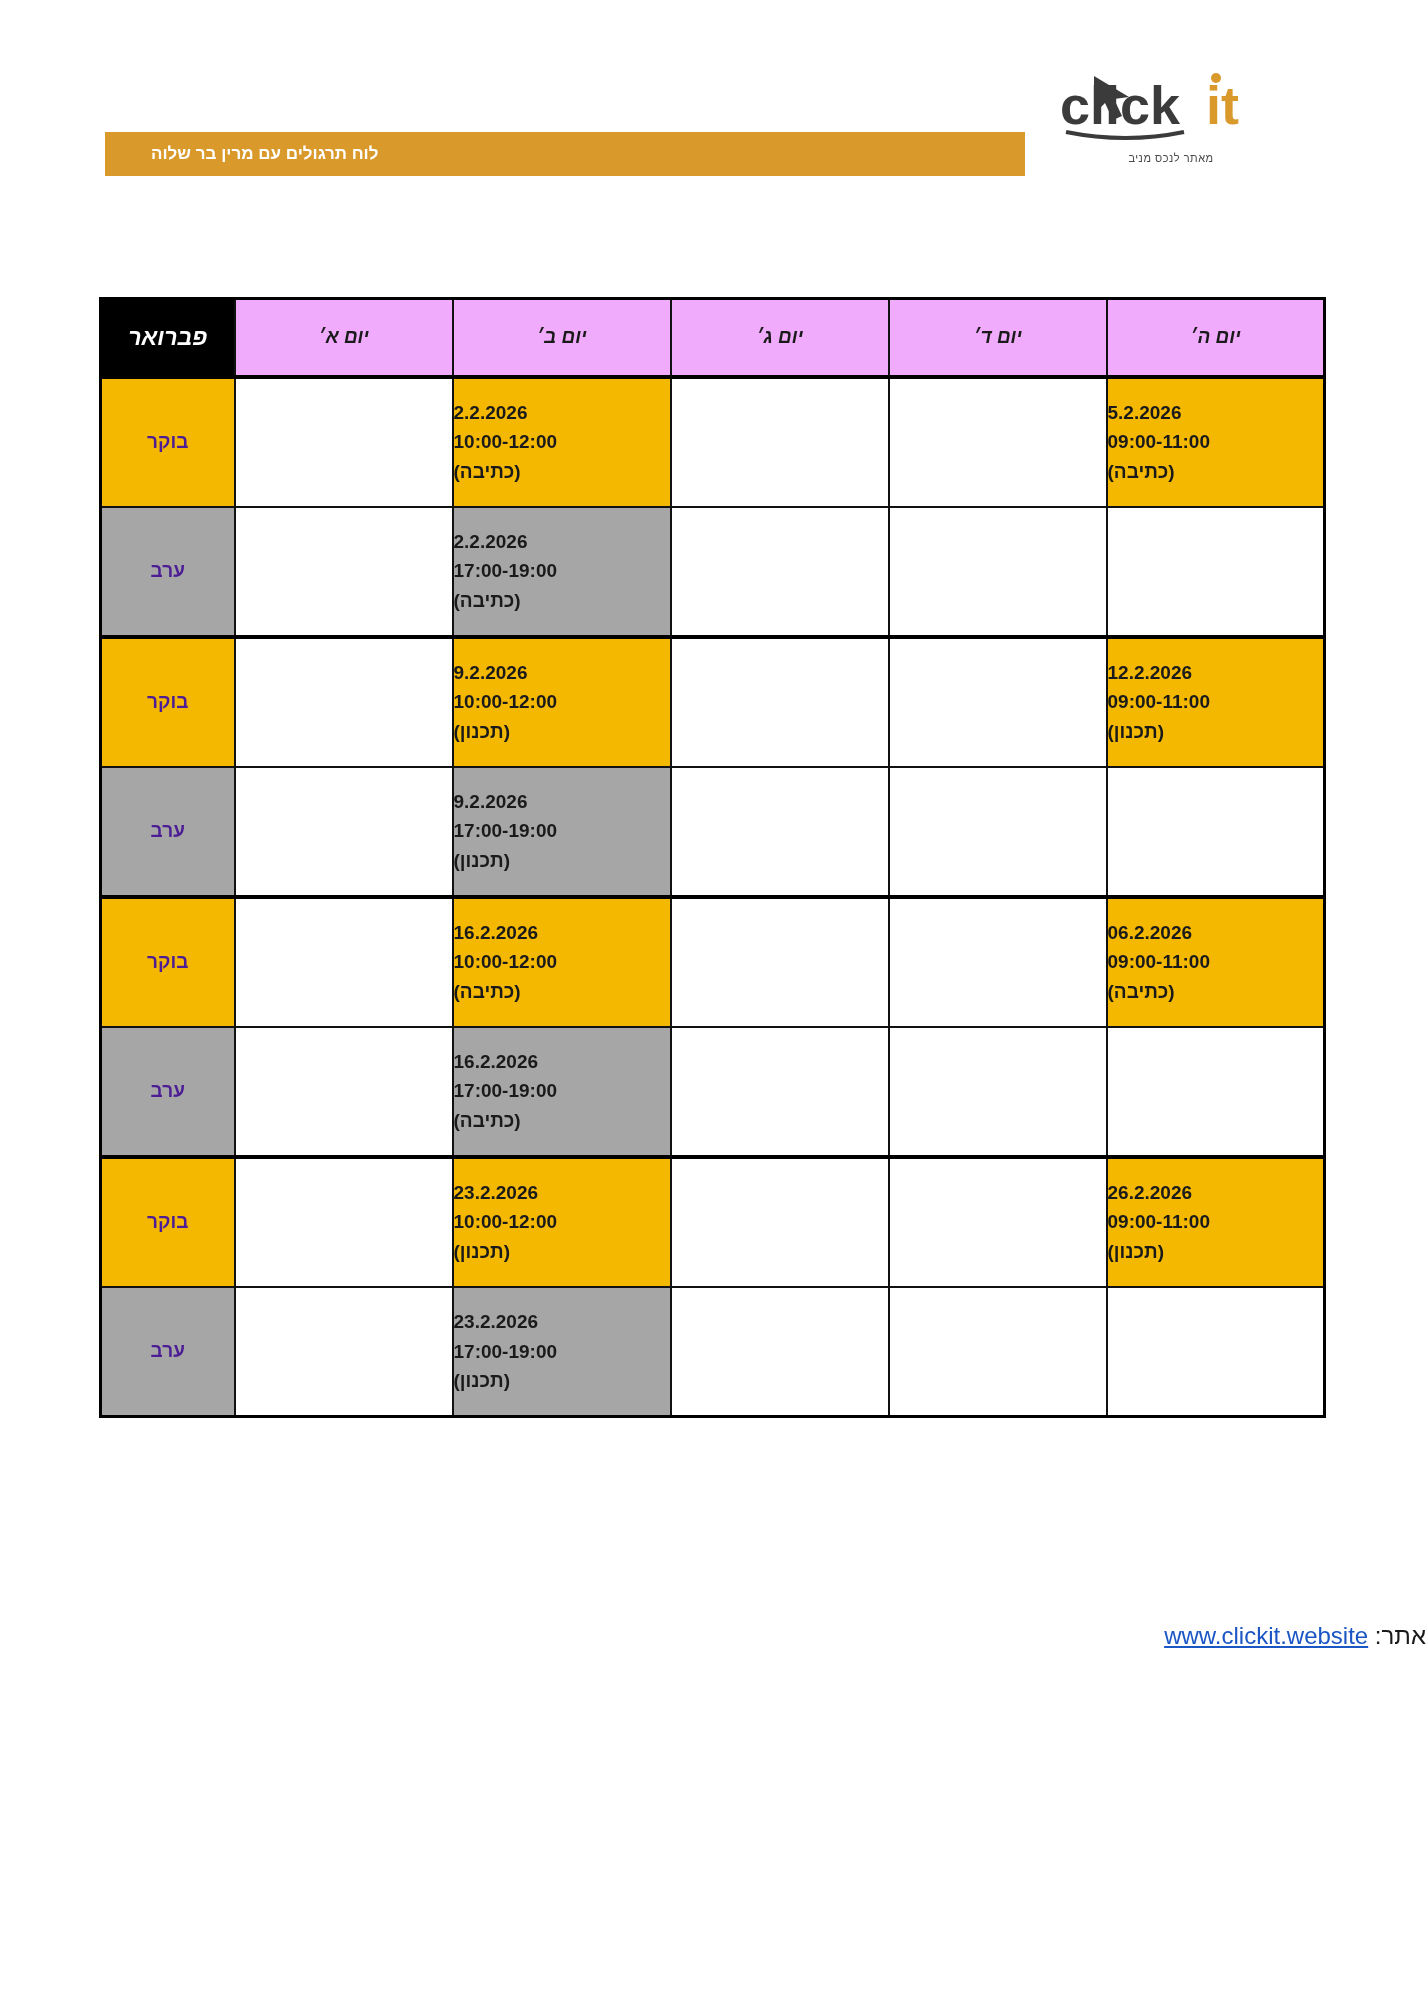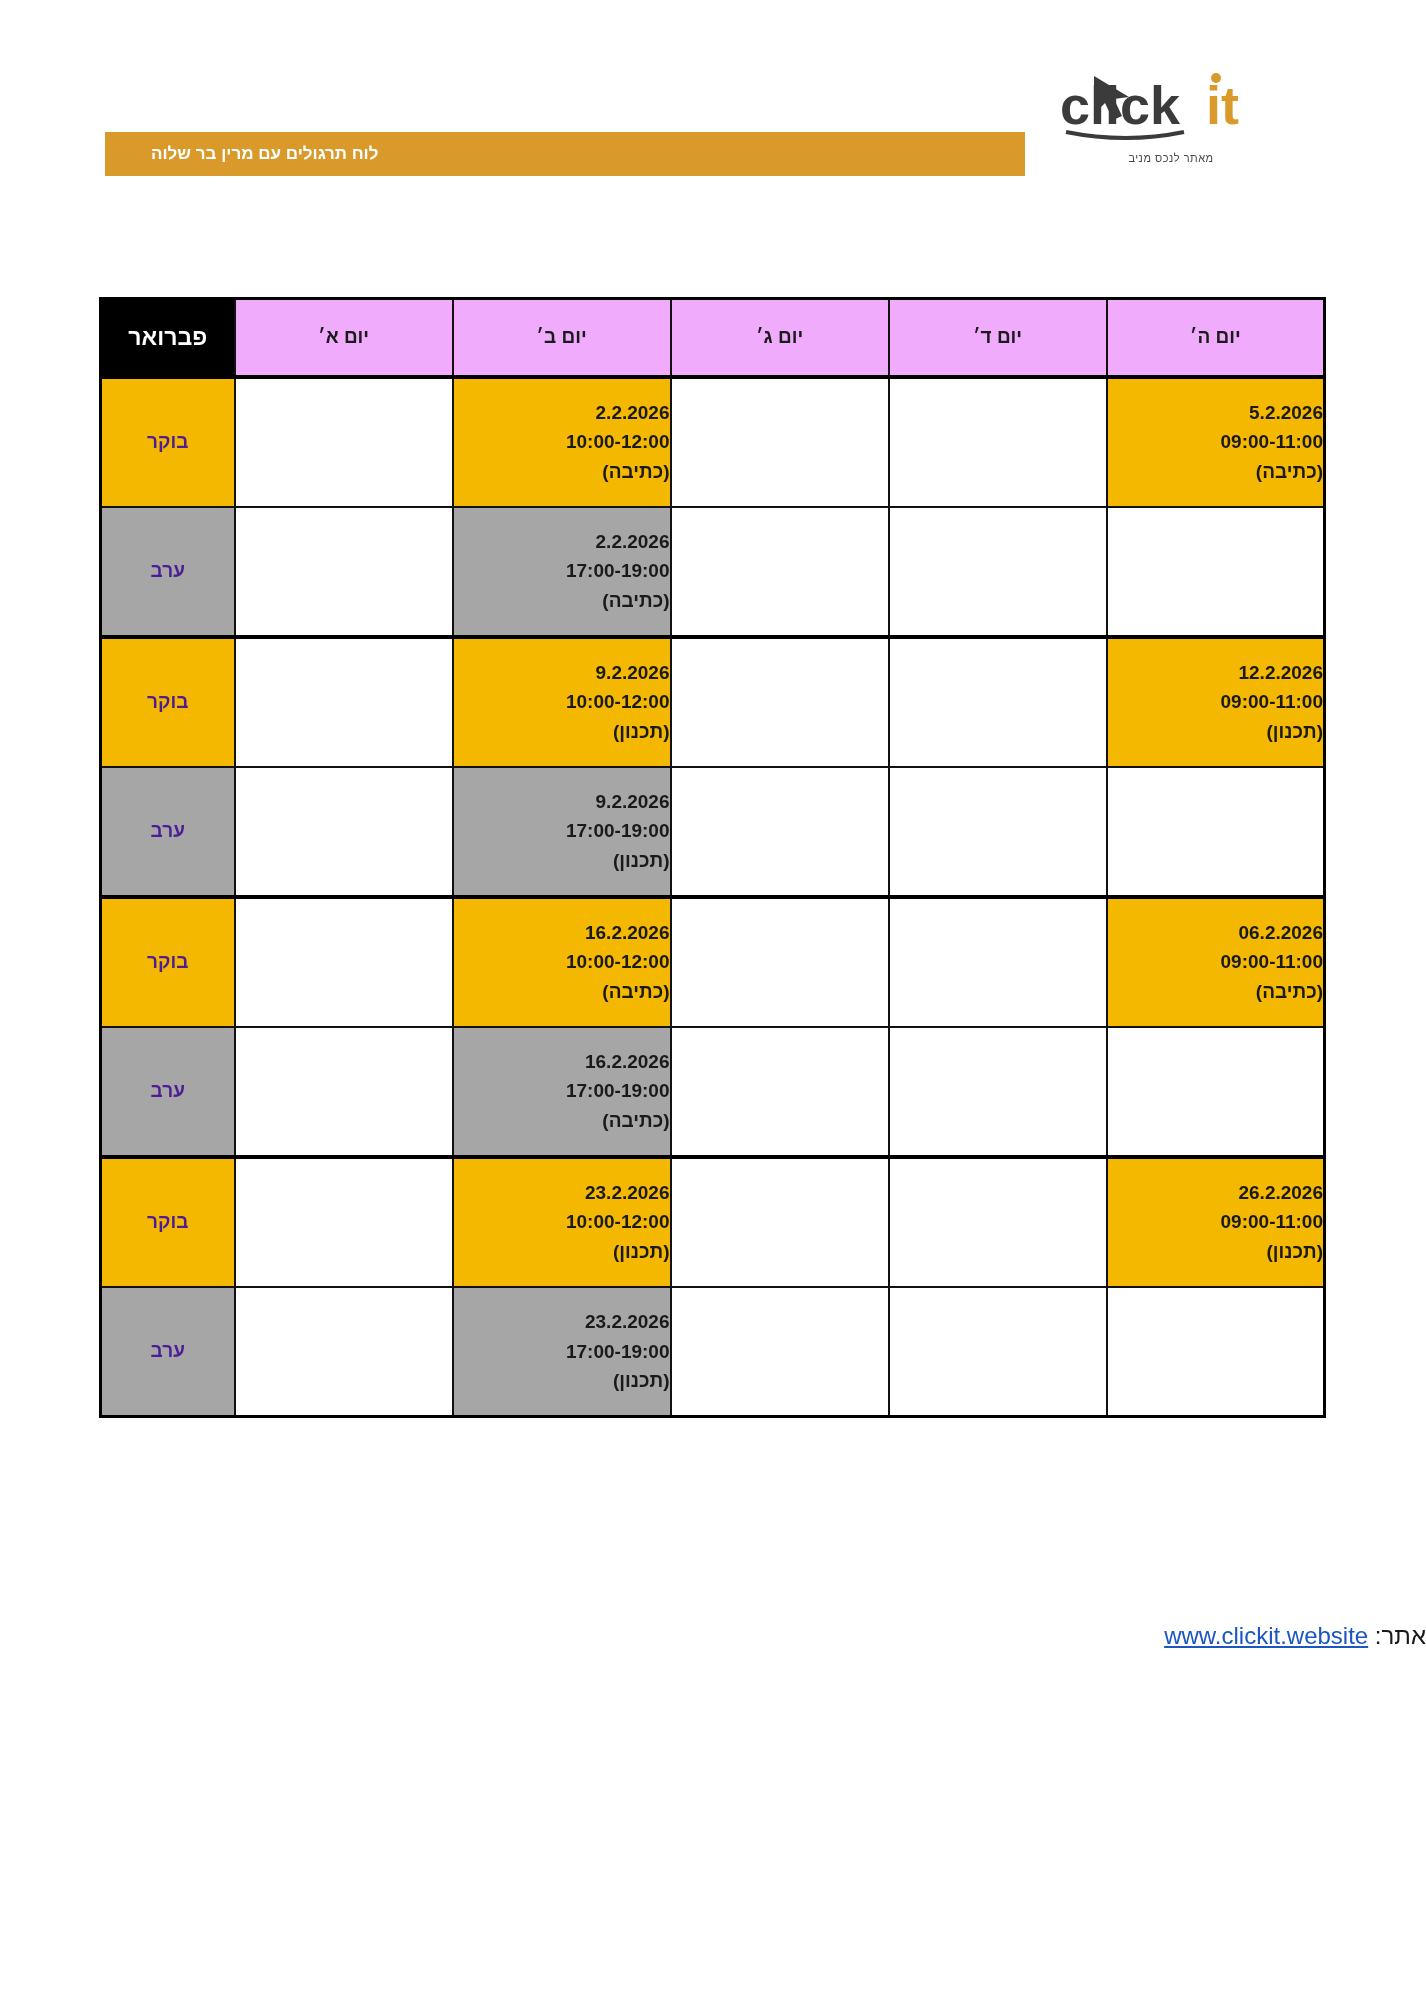--- a/index.html
+++ b/index.html
@@ -125,32 +125,32 @@
     background: #ffffff;
   }
   td.slot.morning { background: #f5b800; }
   td.slot.evening { background: #a6a6a6; }
   td.slot.empty { background: #ffffff; }
 
   .slot-inner {
     display: flex;
     flex-direction: column;
     justify-content: center;
-    align-items: flex-start;
+    align-items: flex-end;
     line-height: 1.55;
     font-weight: bold;
     font-size: 19px;
     color: #1a1a1a;
   }
   .slot-line { direction: ltr; unicode-bidi: isolate; }
   .slot-line.rtl { direction: rtl; }
 
   
   tr.group-start > td { border-top: 4px solid #000000; }
-  thead th { border-bottom: 3px solid #000000; }
+  thead th { border-bottom: 3px solid #000000; font-style: italic; }
   table.schedule { border: 3px solid #000000; }
 
   
   .footer {
     position: absolute;
     top: 1622px;
     left: 0;
     width: 1426px;
     font-size: 24px;
     direction: rtl;

